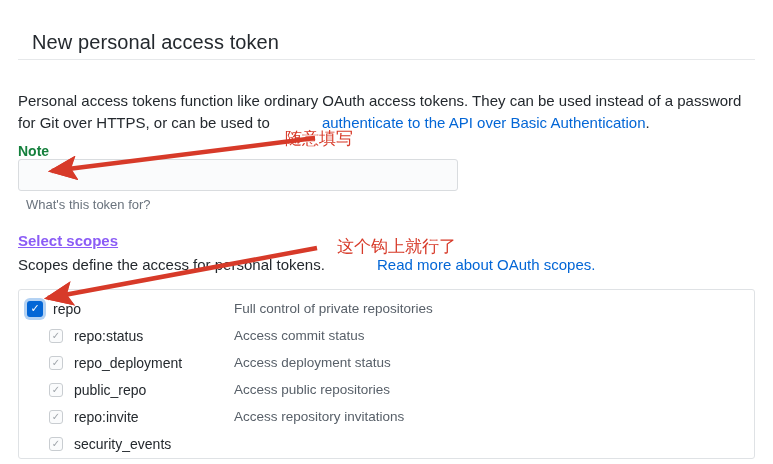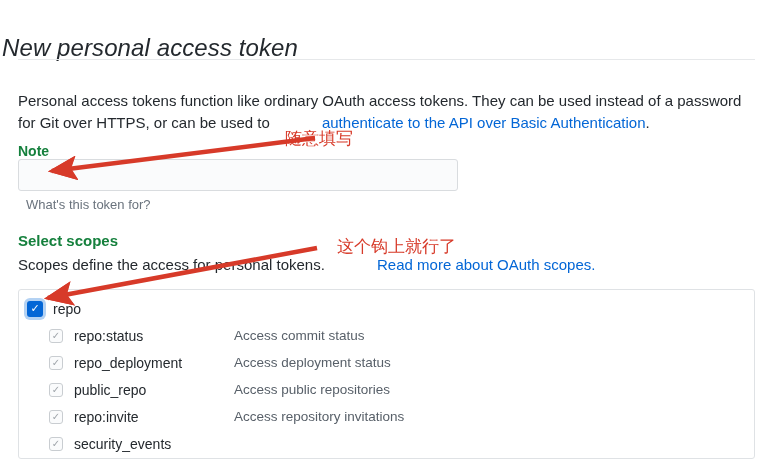--- a/index.html
+++ b/index.html
@@ -5,22 +5,22 @@
   html,body{margin:0;padding:0;}
   body{
     width:773px;height:464px;position:relative;overflow:hidden;
     background:#ffffff;
     font-family:"Liberation Sans","DejaVu Sans",sans-serif;
     color:#24292e;
     -webkit-font-smoothing:antialiased;
   }
   .abs{position:absolute;}
   .page-title{
-    left:2px;top:18px;width:720px;
-    font-size:24px;font-weight:500;color:#24292e;letter-spacing:.1px;font-style:italic;
+    left:32px;top:18px;width:720px;
+    font-size:20px;font-weight:500;color:#24292e;letter-spacing:.1px;
   }
   .head-rule{
     left:18px;top:59px;width:737px;height:0;
     border-top:1px solid #e6e8ea;
   }
   .intro{
     left:18px;top:75px;width:740px;
     font-size:15px;line-height:22px;color:#24292e;
   }
   a.link{color:#0366d6;text-decoration:none;cursor:pointer;margin-left:48px;}
@@ -35,21 +35,21 @@
     border:1px solid #d9dcdf;border-radius:3px;
     font-size:14px;color:#24292e;padding:0 8px;
     outline:none;
   }
   .note-help{
     left:18px;top:197px;
     font-size:13px;color:#6a737d;margin-left:8px;
   }
   .scopes-heading{
     left:18px;top:232px;
-    font-size:15px;font-weight:700;color:#15803d;
+    font-size:15px;font-weight:700;color:#8b5cf6;text-decoration:underline;
   }
   .scopes-desc{
     left:18px;top:256px;width:720px;
     font-size:15px;color:#24292e;
   }
   .scope-box{
     left:18px;top:289px;width:737px;height:170px;
     box-sizing:border-box;
     border:1px solid #dfe2e5;border-radius:3px;
     background:#ffffff;
@@ -115,20 +115,21 @@
 <div class="abs scopes-heading">Select scopes</div>
 <div class="abs scopes-desc"><span>Scopes define the access for personal tokens. </span><a class="link">Read more about OAuth scopes.</a></div>
 
 <div class="abs scope-box">
 
   <div class="scope-row">
     <div class="scope-left">
       <span class="cb cb-primary">✓</span>
       <span class="scope-name">repo</span>
     </div>
+    <span class="scope-desc">Full control of private repositories</span>
   </div>
 
   <div class="scope-row sub">
     <div class="scope-left">
       <span class="cb cb-sub">✓</span>
       <span class="scope-name">repo:status</span>
     </div>
     <span class="scope-desc">Access commit status</span>
   </div>
 

